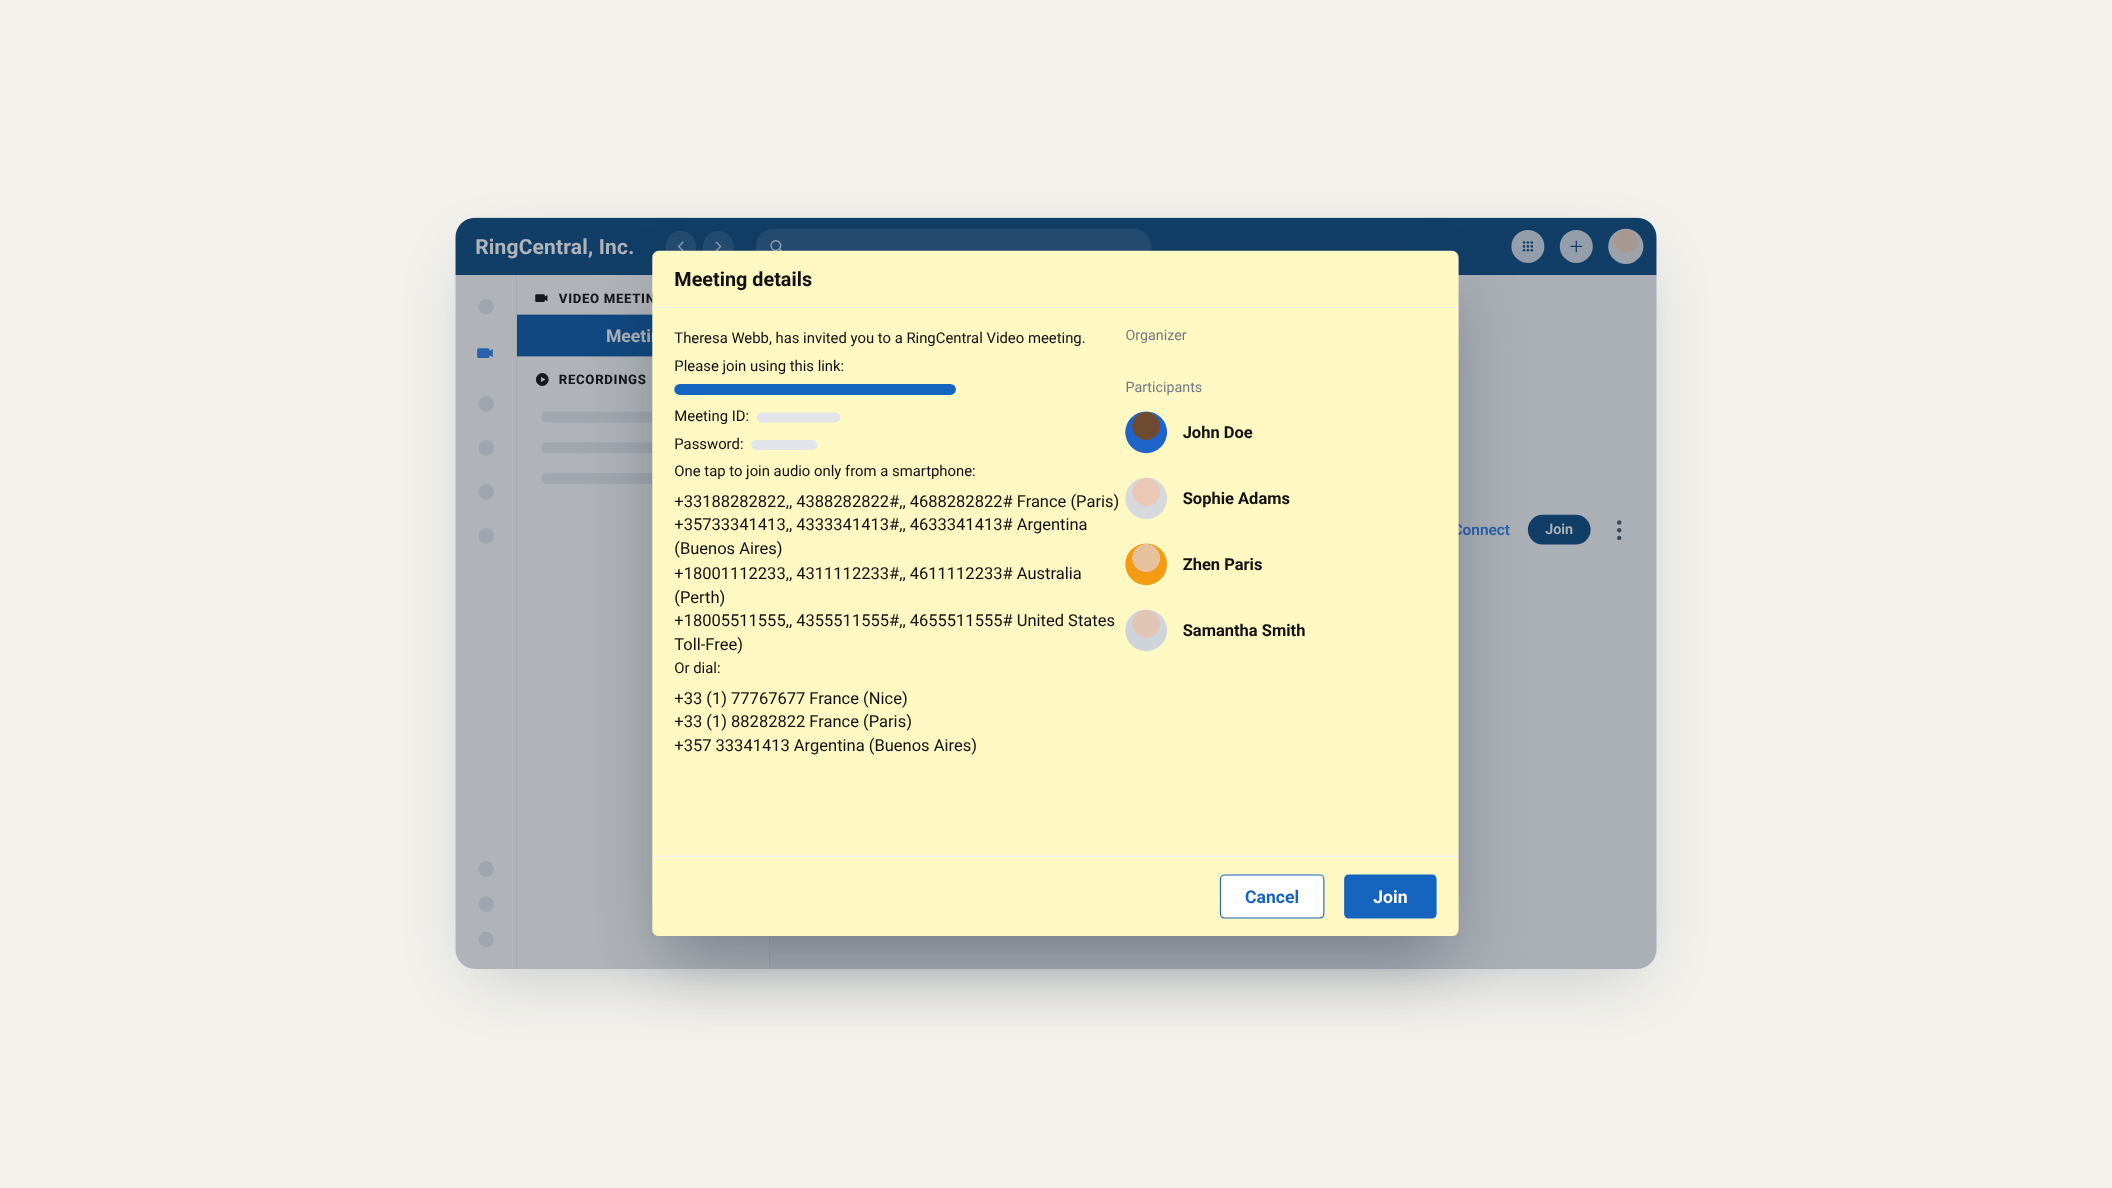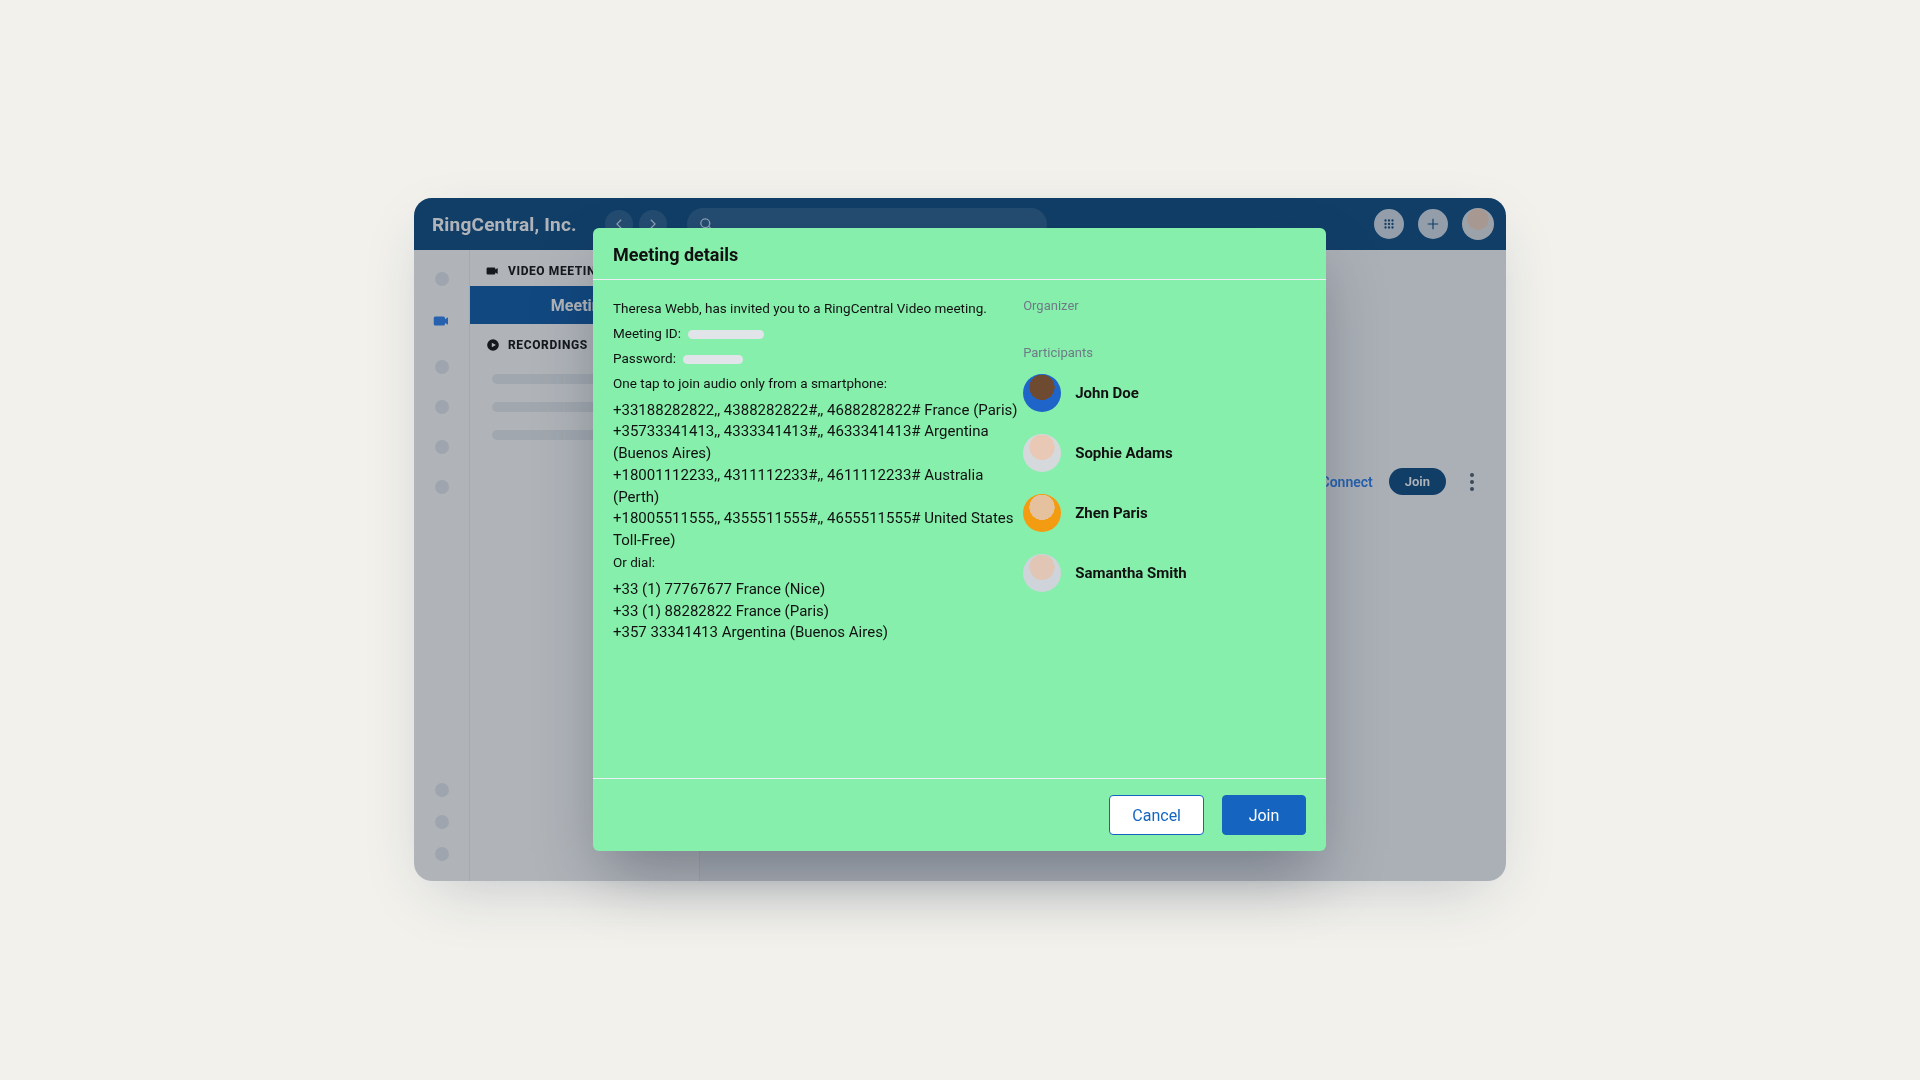--- a/index.html
+++ b/index.html
@@ -83,21 +83,21 @@
 
   
   .scrim {
     position: absolute; inset: 0; background: rgba(30,40,55,.35);
     border-radius: 18px;
   }
 
   
   .dialog {
     position: absolute; left: 361px; top: 98px; width: 733px; height: 623px;
-    background: #86efac; border-radius: 6px; box-shadow: 0 30px 60px -10px rgba(20,30,50,.35);
+    background: #fef9c3; border-radius: 6px; box-shadow: 0 30px 60px -10px rgba(20,30,50,.35);
     display: flex; flex-direction: column; overflow: hidden;
   }
   .dlg-header {
     padding: 16px 20px 14px 20px; border-bottom: 1px solid #eceff3; font-size: 18px; font-weight: 700; color: #111;
   }
   .dlg-body {
     display: flex; flex: 1; padding: 18px 20px 14px 20px; overflow: hidden;
   }
   .col-left { flex: 1.45; font-size: 13.5px; color: #111; line-height: 1.55; }
   .col-left p { margin-bottom: 4px; }
@@ -120,21 +120,21 @@
   .avatar.b3 { background: radial-gradient(circle at 50% 35%, #e9c9b6 0 40%, #d6d9dc 41% 100%); }
   .avatar.b4 { background: radial-gradient(circle at 50% 35%, #e6c19e 0 40%, #f39c12 41% 100%); }
   .avatar.b5 { background: radial-gradient(circle at 50% 35%, #e2c6b5 0 40%, #cfd4da 41% 100%); }
   .person-row .name { font-size: 15px; font-weight: 700; color: #111; }
 
   .dlg-footer {
     border-top: 1px solid #eceff3; padding: 16px 20px; display: flex; justify-content: flex-end; gap: 18px;
   }
   .btn {
     min-width: 84px; height: 40px; border-radius: 4px; display: flex; align-items: center; justify-content: center;
-    font-size: 16px; font-weight: 400; cursor: pointer; padding: 0 22px;
+    font-size: 16px; font-weight: 700; cursor: pointer; padding: 0 22px;
   }
   .btn-secondary { background: #fff; color: #1565c0; border: 1.5px solid #1565c0; }
   .btn-primary   { background: #1565c0; color: #fff; border: 1.5px solid #1565c0; }
 
 </style>
 </head>
 <body>
 
 <div class="stage">
 
@@ -239,20 +239,24 @@
 
   <div class="scrim" style="left:182px; top:68px; width:1092px; height:683px; position:absolute;"></div>
 
   <div class="dialog">
     <div class="dlg-header">Meeting details</div>
 
     <div class="dlg-body">
       <div class="col-left">
         <p>Theresa Webb, has invited you to a RingCentral Video meeting.</p>
         <p>
+          <span>Please join using this link:</span>&nbsp;
+          <span class="link-redact"></span>
+        </p>
+        <p>
           <span>Meeting ID:</span>&nbsp;
           <span class="gray-redact w80"></span>
         </p>
         <p>
           <span>Password:</span>&nbsp;
           <span class="gray-redact w64"></span>
         </p>
 
         <p class="small-gap">One tap to join audio only from a smartphone:</p>
         <div class="big-text">

